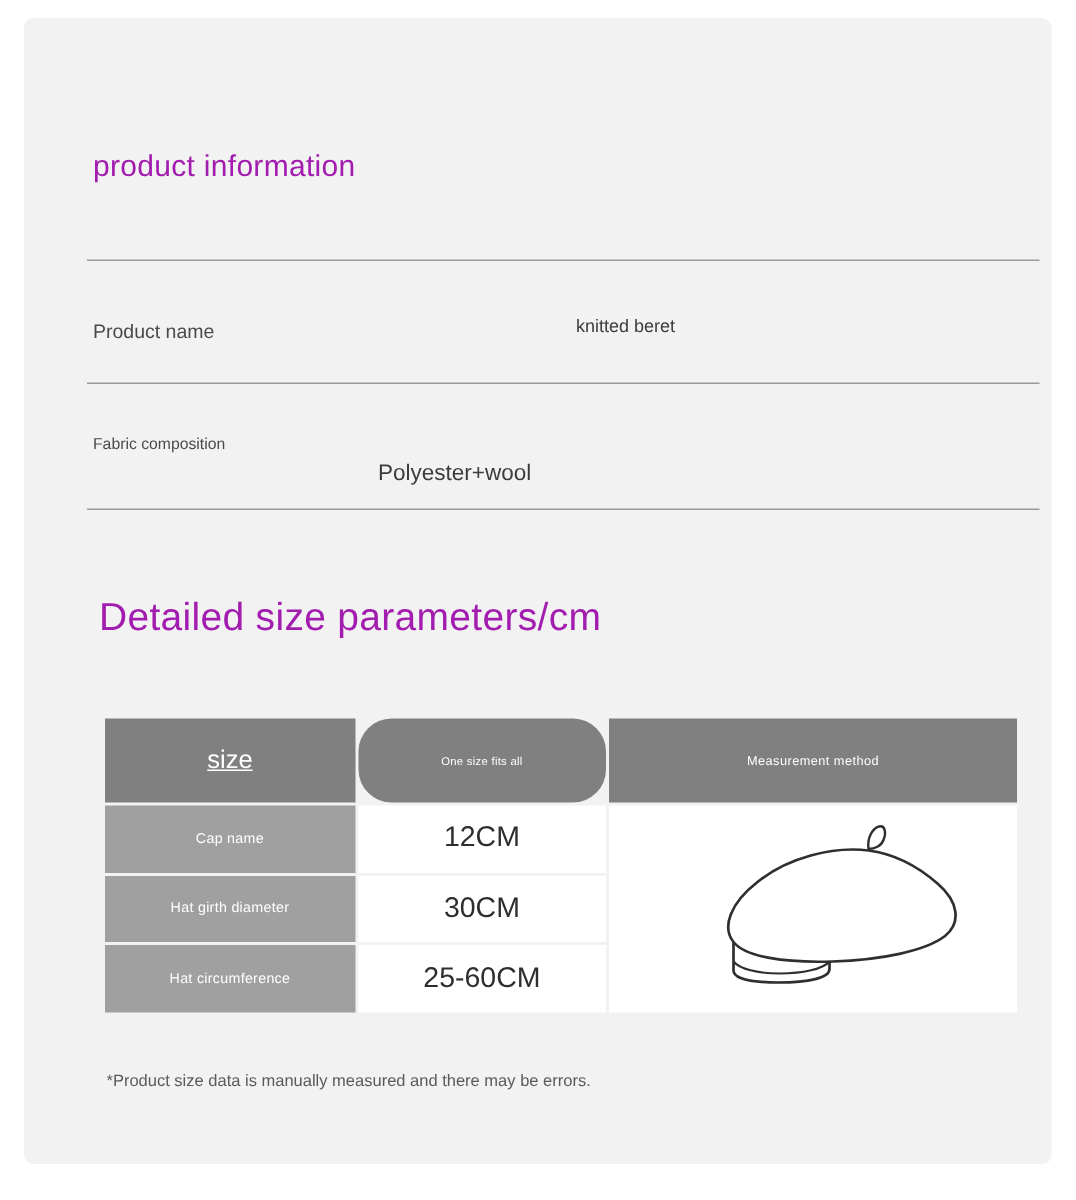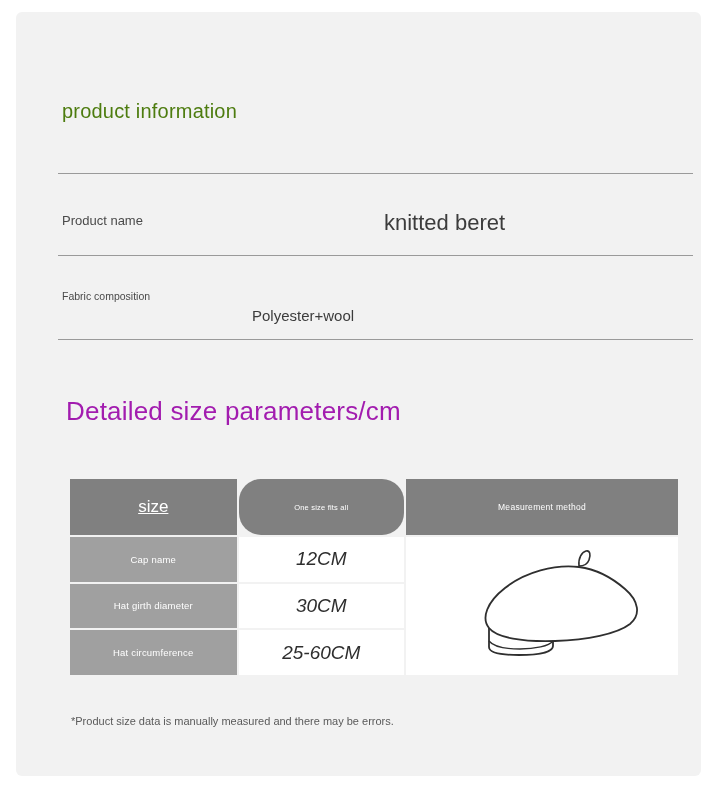--- a/index.html
+++ b/index.html
@@ -29,21 +29,21 @@
     background: #f2f2f2;
     border-radius: 6px;
   }
 
   
   .section-title {
     position: absolute;
     left: 46px;
     top: 88px;
     font-size: 20px;
-    color: #4d7c0f;
+    color: #a21caf;
     letter-spacing: 0.2px;
     font-weight: 400;
     text-align: center;
   }
 
   .rule {
     position: absolute;
     left: 42px;
     width: 635px;
     height: 1px;
@@ -65,21 +65,21 @@
     white-space: nowrap;
   }
   .info-row .value {
     position: absolute;
     color: #3c3c3c;
     white-space: nowrap;
   }
 
   .row1 { top: 198px; height: 30px; }
   .row1 .label { font-size: 13px; top: 3px; }
-  .row1 .value { left: 322px; font-size: 22px; top: 0px; }
+  .row1 .value { left: 322px; font-size: 12px; top: 0px; }
 
   .row2 { top: 274px; height: 26px; }
   .row2 .label { font-size: 10.5px; top: 4px; }
   .row2 .value { left: 190px; font-size: 15px; top: 0px; margin-top: 21px; }
 
   
   .size-heading {
     position: absolute;
     left: 50px;
     top: 384px;
@@ -117,21 +117,20 @@
     color: #ffffff;
     height: 44px;
     font-size: 9.5px;
     letter-spacing: 0.2px;
   }
   .row-value {
     background: #ffffff;
     color: #2e2e2e;
     height: 44px;
     font-size: 19px;
-    font-style: italic;
   }
   .img-cell {
     background: #ffffff;
     vertical-align: middle;
   }
   .hat-wrap {
     width: 100%;
     height: 138px;
     display: flex;
     align-items: center;

